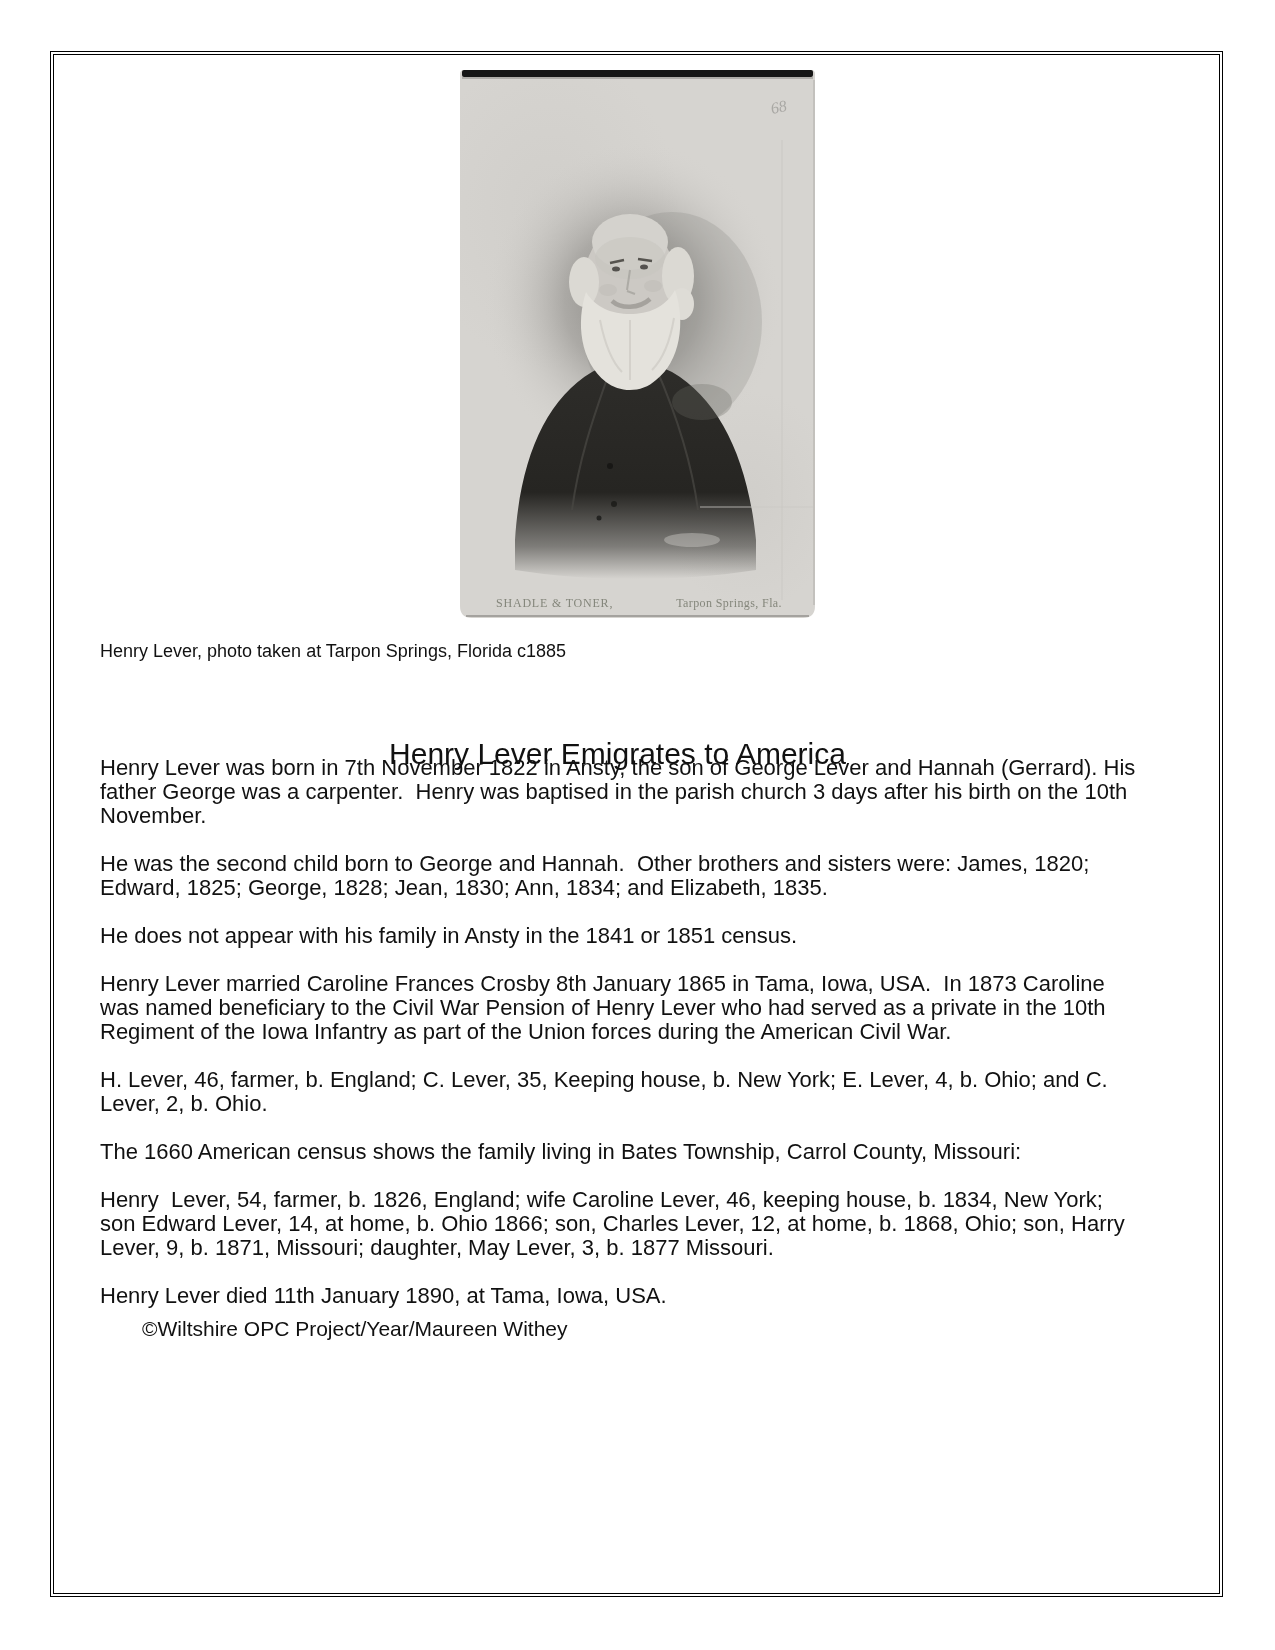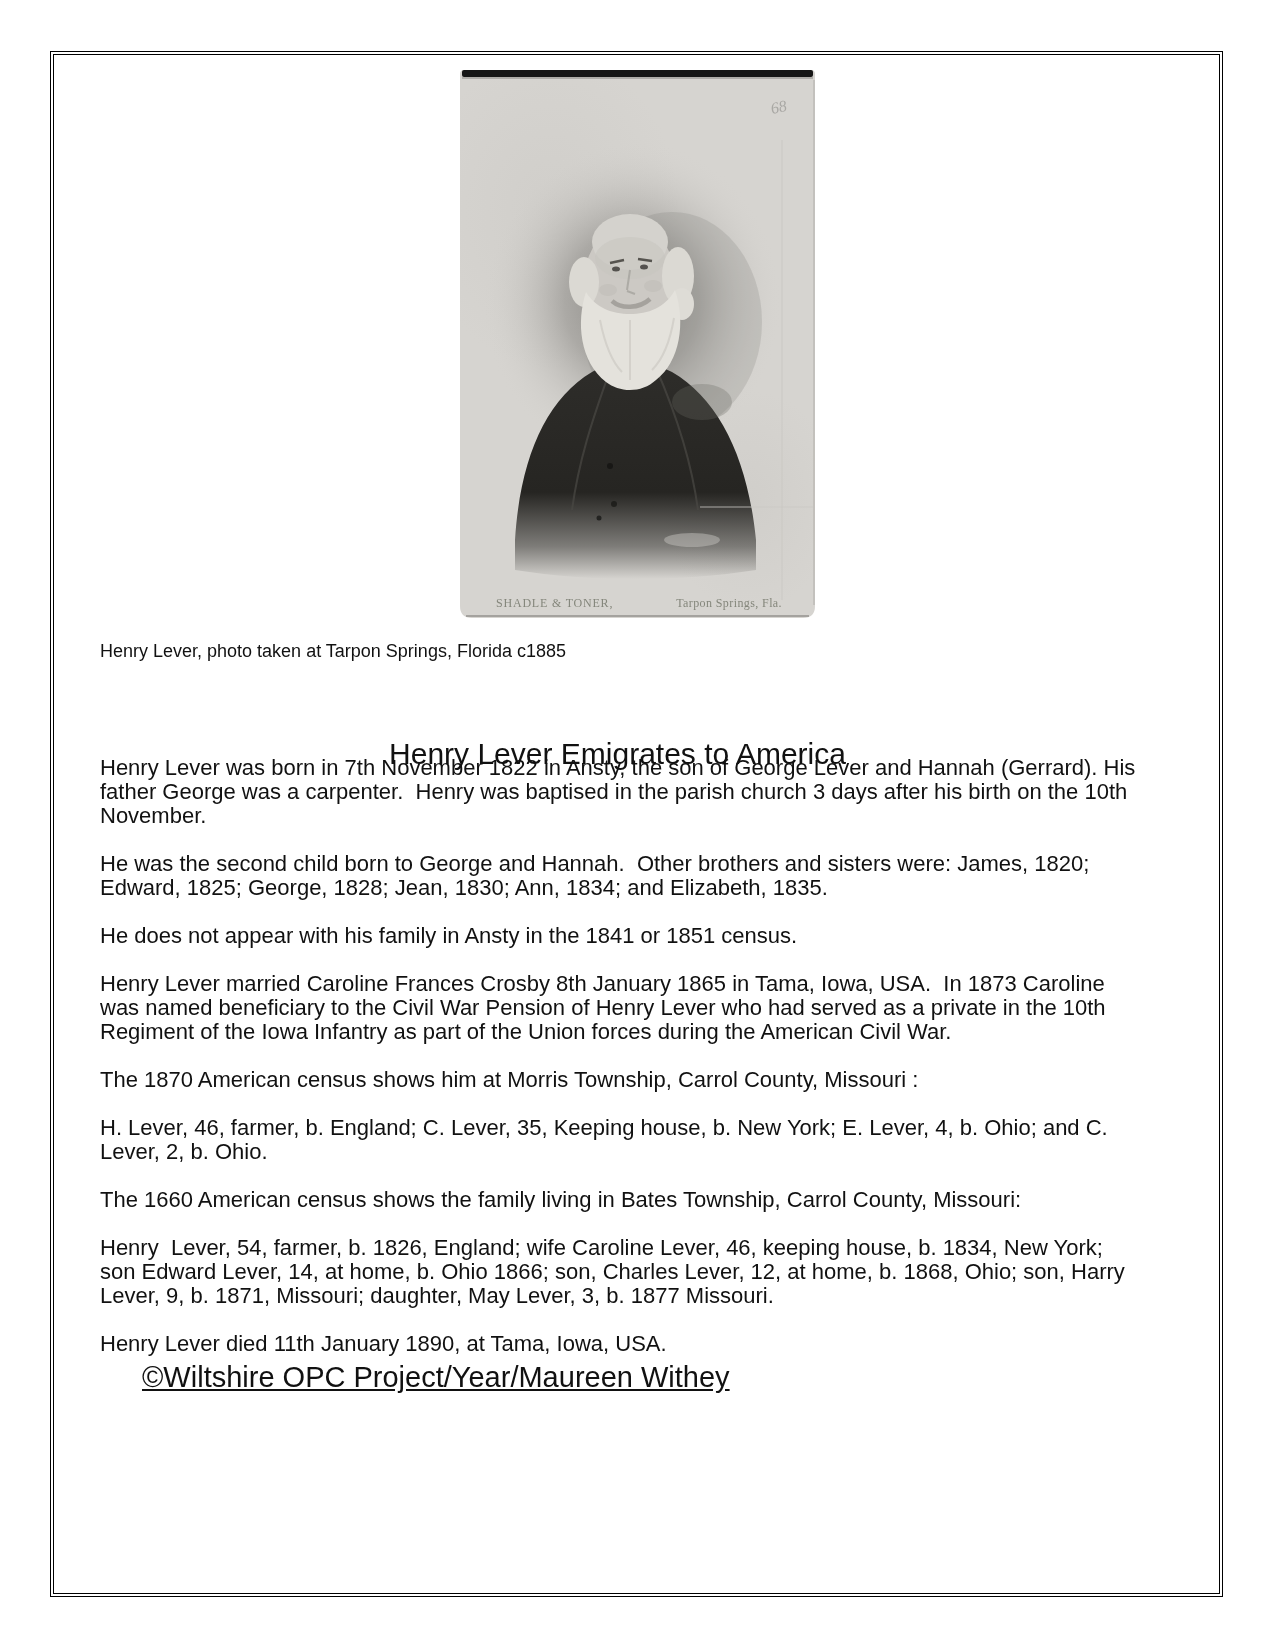--- a/index.html
+++ b/index.html
@@ -51,23 +51,22 @@
     font-size: 22px;
     line-height: 24px;
   }
   .para {
     margin: 0 0 24px 0;
     white-space: pre-wrap;
   }
   .para.last { margin-bottom: 8px; }
   .footer {
     padding-left: 42px;
-    font-size: 29px;
+    font-size: 21px;
     line-height: 26px;
-    text-decoration: underline;
   }
 </style>
 </head>
 <body>
 
 <div class="frame-outer">
   <div class="frame-inner"></div>
 </div>
 
 <div class="photo-card">
@@ -152,19 +151,18 @@
 
 <div class="caption">Henry Lever, photo taken at Tarpon Springs, Florida c1885</div>
 
 <div class="heading">Henry Lever Emigrates to America</div>
 
 <div class="body-text">
   <div class="para">Henry Lever was born in 7th November 1822 in Ansty, the son of George Lever and Hannah (Gerrard). His father George was a carpenter.  Henry was baptised in the parish church 3 days after his birth on the 10th November.</div>
   <div class="para">He was the second child born to George and Hannah.  Other brothers and sisters were: James, 1820; Edward, 1825; George, 1828; Jean, 1830; Ann, 1834; and Elizabeth, 1835.</div>
   <div class="para">He does not appear with his family in Ansty in the 1841 or 1851 census.</div>
   <div class="para">Henry Lever married Caroline Frances Crosby 8th January 1865 in Tama, Iowa, USA.  In 1873 Caroline was named beneficiary to the Civil War Pension of Henry Lever who had served as a private in the 10th Regiment of the Iowa Infantry as part of the Union forces during the American Civil War.</div>
-  <div class="para">The 1870 American census shows him at Morris Township, Carrol County, Missouri :</div>
   <div class="para">H. Lever, 46, farmer, b. England; C. Lever, 35, Keeping house, b. New York; E. Lever, 4, b. Ohio; and C. Lever, 2, b. Ohio.</div>
   <div class="para">The 1660 American census shows the family living in Bates Township, Carrol County, Missouri:</div>
   <div class="para">Henry  Lever, 54, farmer, b. 1826, England; wife Caroline Lever, 46, keeping house, b. 1834, New York; son Edward Lever, 14, at home, b. Ohio 1866; son, Charles Lever, 12, at home, b. 1868, Ohio; son, Harry Lever, 9, b. 1871, Missouri; daughter, May Lever, 3, b. 1877 Missouri.</div>
   <div class="para last">Henry Lever died 11th January 1890, at Tama, Iowa, USA.</div>
   <div class="footer">©Wiltshire OPC Project/Year/Maureen Withey</div>
 </div>
 
 </body></html>

